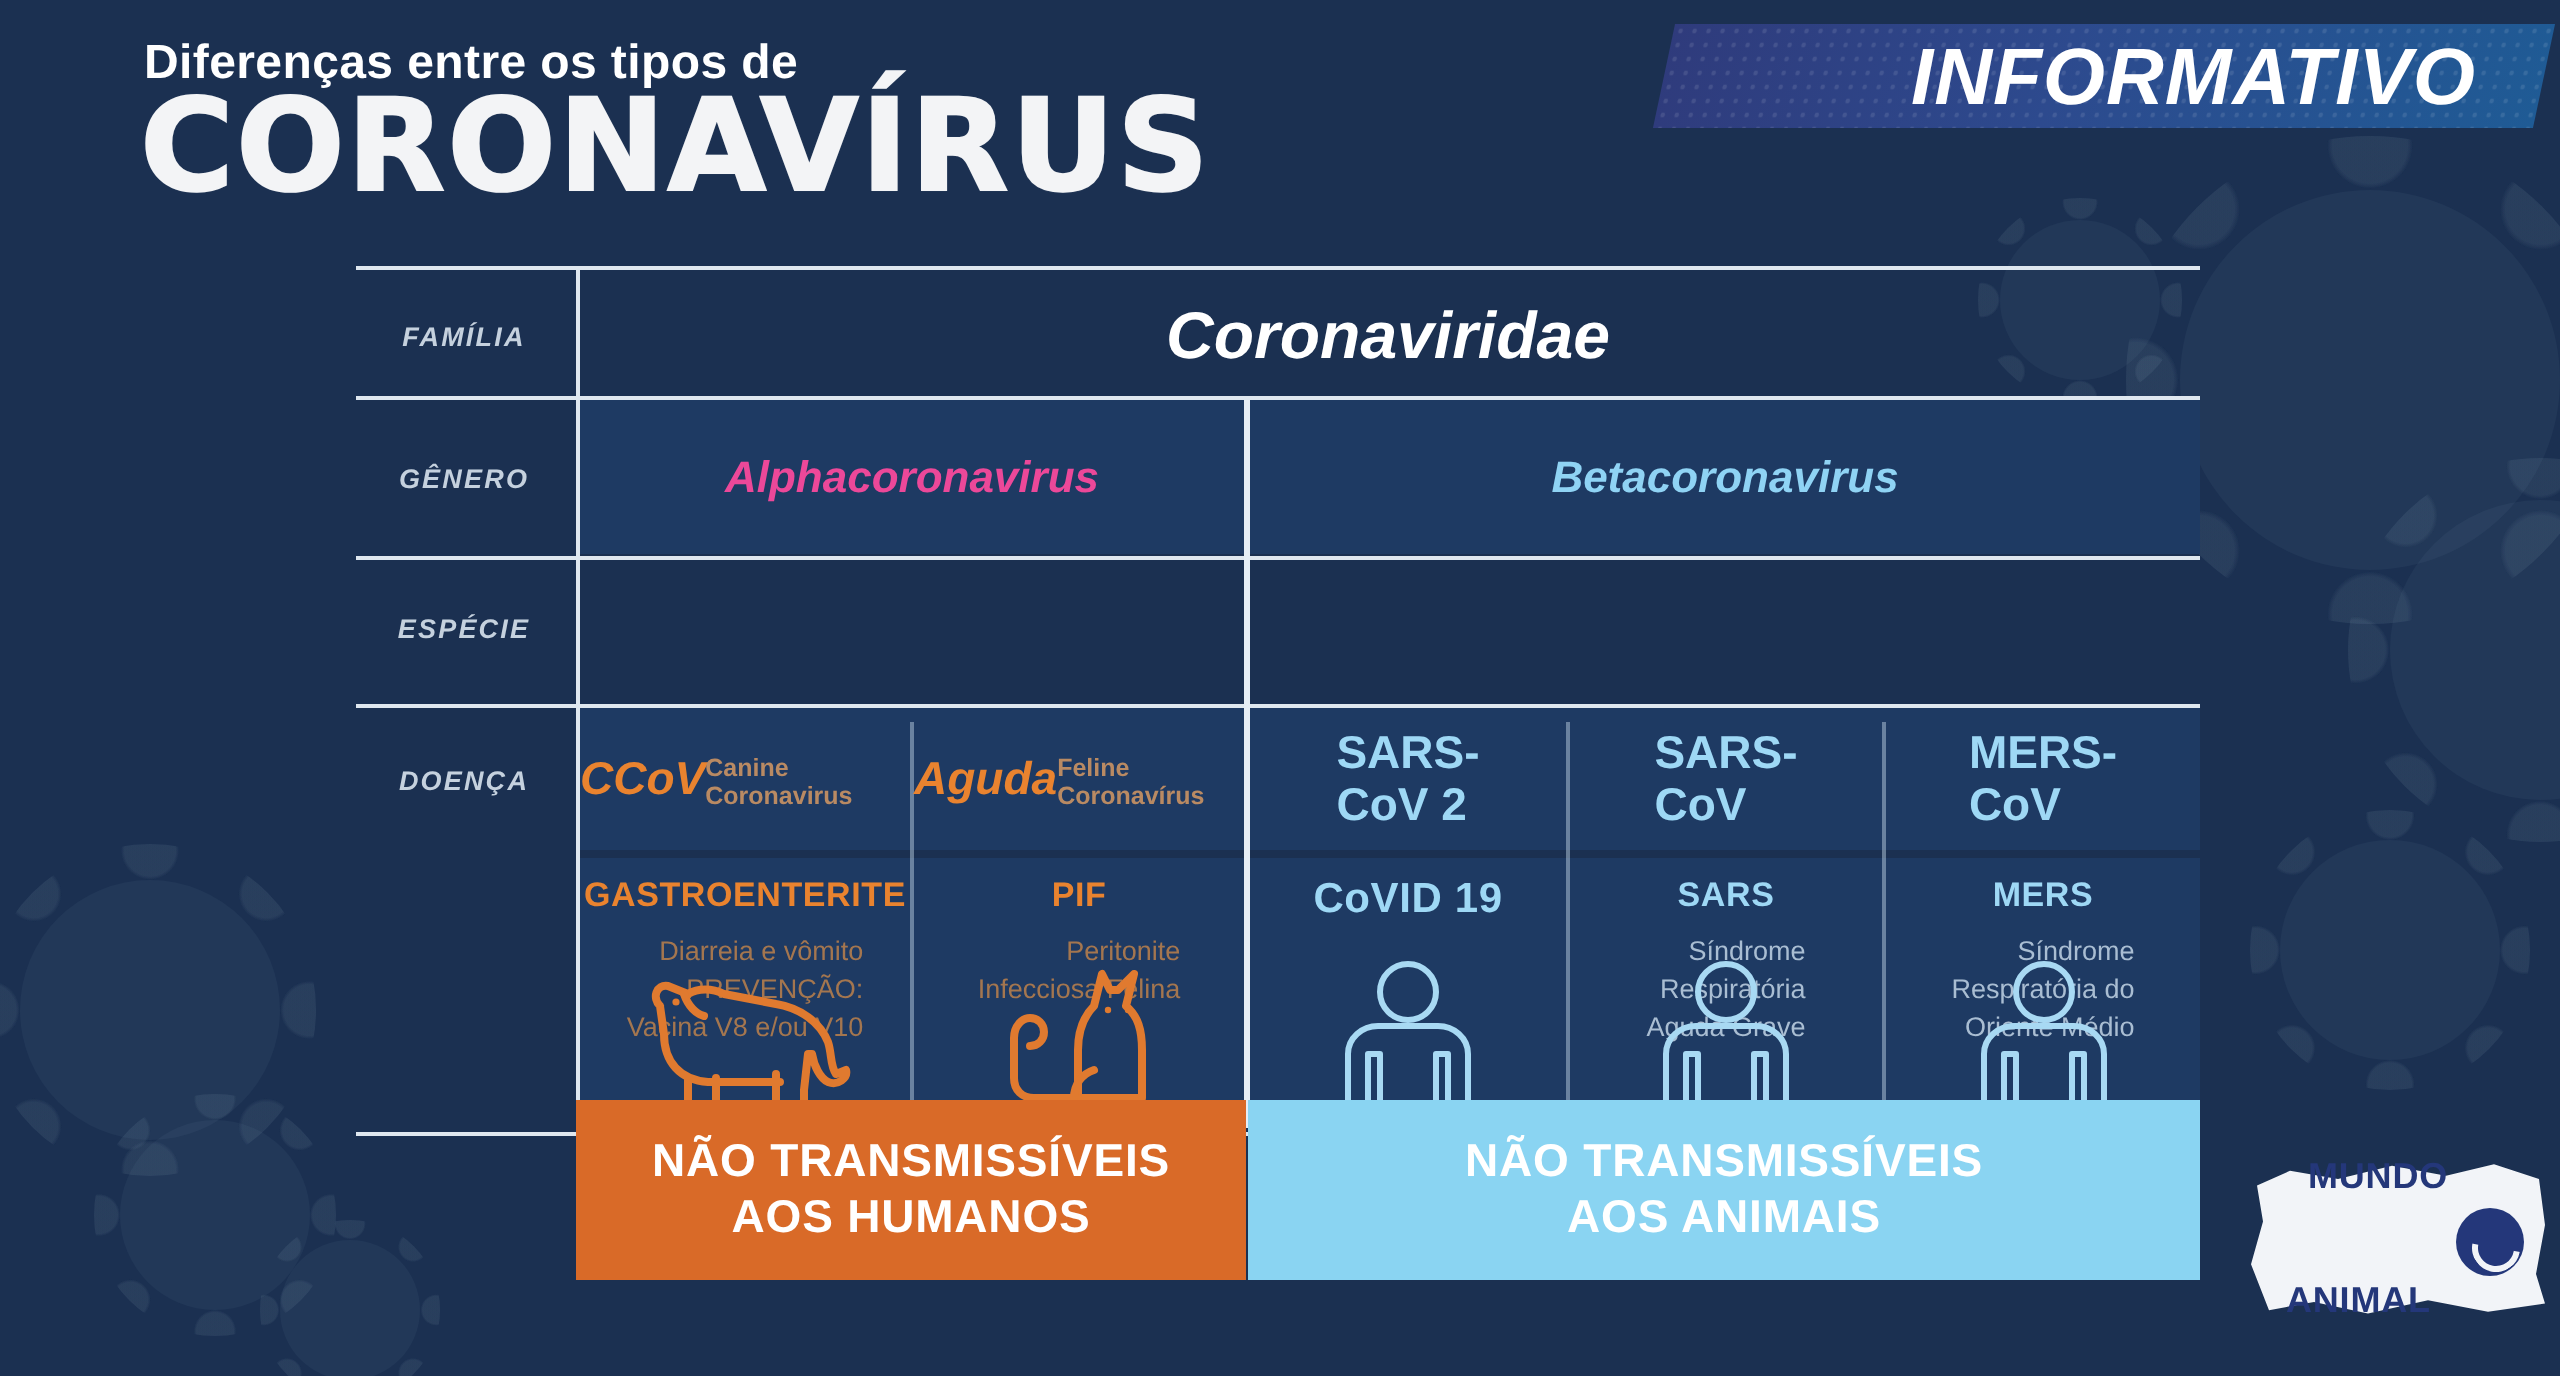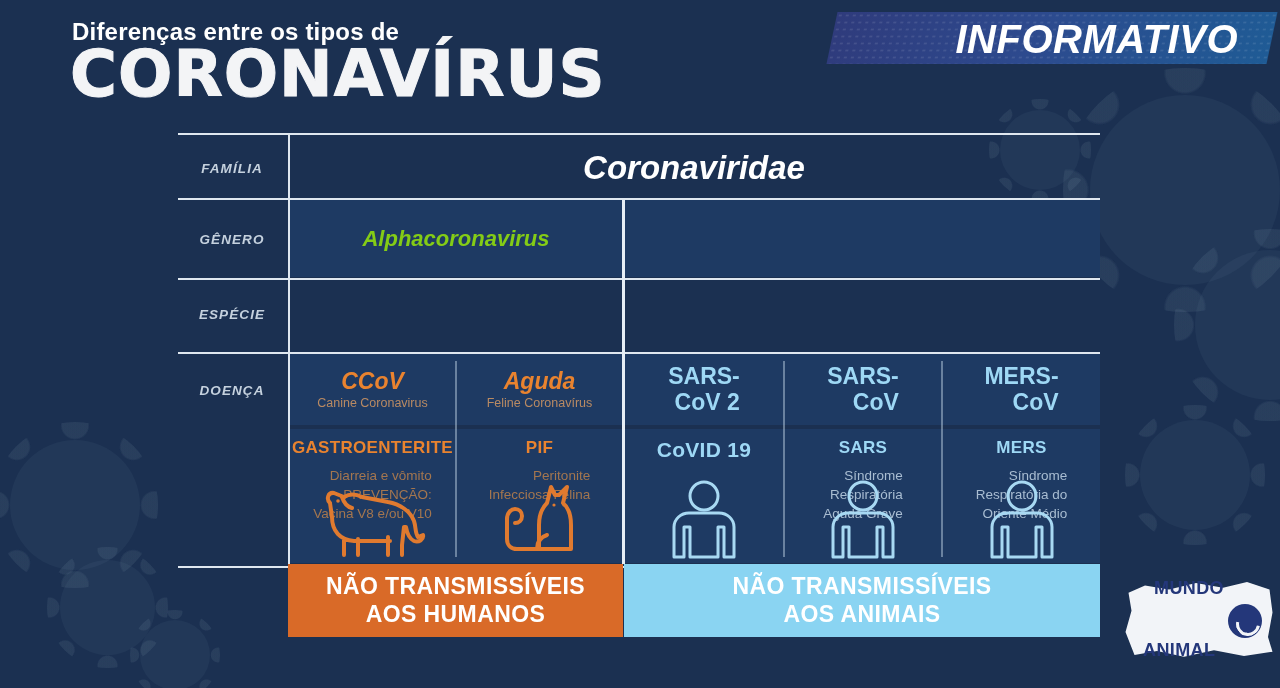--- a/index.html
+++ b/index.html
@@ -99,30 +99,30 @@
     position:absolute; left:110px; top:6px; width:812px; height:58px;
     display:flex; align-items:center; justify-content:center;
     font-size:33px; font-weight:bold; font-style:italic; color:#ffffff;
   }
 
   .genus {
     position:absolute; top:67px; height:77px;
     display:flex; align-items:center; justify-content:center;
     font-size:22px; font-weight:bold; font-style:italic;
   }
-  .genus-a { left:112px; width:332px; color:#84cc16; }
+  .genus-a { left:112px; width:332px; color:#ec4899; }
   .genus-b { left:447px; width:475px; color:#8fd3f4; }
 
   .spcell {
     position:absolute; top:221px; height:71px;
-    display:flex; flex-direction:column; align-items:center; justify-content:center;
-    text-align:right;
+    display:flex; align-items:center; justify-content:center;
+    text-align:left;
   }
   .sp-name { font-size:23px; font-weight:bold; line-height:1.12; }
-  .sp-sub  { font-size:12.5px; font-weight:normal; margin-top:2px; }
+  .sp-sub  { font-size:12.5px; font-weight:bold; margin-top:2px; }
   .sp-or .sp-name { color:#e9832f; font-style:italic; }
   .sp-or .sp-sub  { color:#b98a63; }
   .sp-bl .sp-name { color:#9ed8f5; }
 
   .dzcell {
     position:absolute; top:296px; height:156px;
     display:flex; flex-direction:column; align-items:center;
     text-align:right; padding-top:9px;
   }
   .dz-name { font-size:17px; font-weight:bold; letter-spacing:.3px; }
@@ -131,21 +131,21 @@
   .dz-or .dz-sub  { color:#a4764f; }
   .dz-bl .dz-name { color:#9ed8f5; }
   .dz-bl .dz-sub  { color:#a9bdd2; }
 
   .divider-sm { position:absolute; width:1.5px; background:rgba(200,220,235,.45); }
 
   .icon-slot { position:absolute; display:flex; align-items:flex-end; justify-content:center; }
 
   
   .banner {
-    position:absolute; top:564px; height:73px;
+    position:absolute; top:550px; height:90px;
     display:flex; align-items:center; justify-content:center;
     text-align:center; font-size:23px; font-weight:bold;
     line-height:1.2; letter-spacing:.4px;
   }
   .banner-orange { left:288px; width:335px; background:#d96a28; color:#ffffff; }
   .banner-blue   { left:624px; width:476px; background:#8ad4f2; color:#ffffff; }
 
   
   .logo { position:absolute; left:1124px; top:578px; width:150px; height:82px; }
   .logo-brush {
@@ -216,20 +216,21 @@
   <div class="divider-sm" style="left:763px; top:228px; height:196px;"></div>
 
   <div class="rowlabel" style="top:28px;">FAMÍLIA</div>
   <div class="rowlabel" style="top:99px;">GÊNERO</div>
   <div class="rowlabel" style="top:174px;">ESPÉCIE</div>
   <div class="rowlabel" style="top:250px;">DOENÇA</div>
 
   <div class="family-title">Coronaviridae</div>
 
   <div class="genus genus-a">Alphacoronavirus</div>
+  <div class="genus genus-b">Betacoronavirus</div>
 
   <div class="spcell sp-or" style="left:112px; width:165px;">
     <div class="sp-name">CCoV</div>
     <div class="sp-sub">Canine Coronavirus</div>
   </div>
   <div class="spcell sp-or" style="left:279px; width:165px;">
     <div class="sp-name">Aguda</div>
     <div class="sp-sub">Feline Coronavírus</div>
   </div>
   <div class="spcell sp-bl" style="left:447px; width:158px;">

